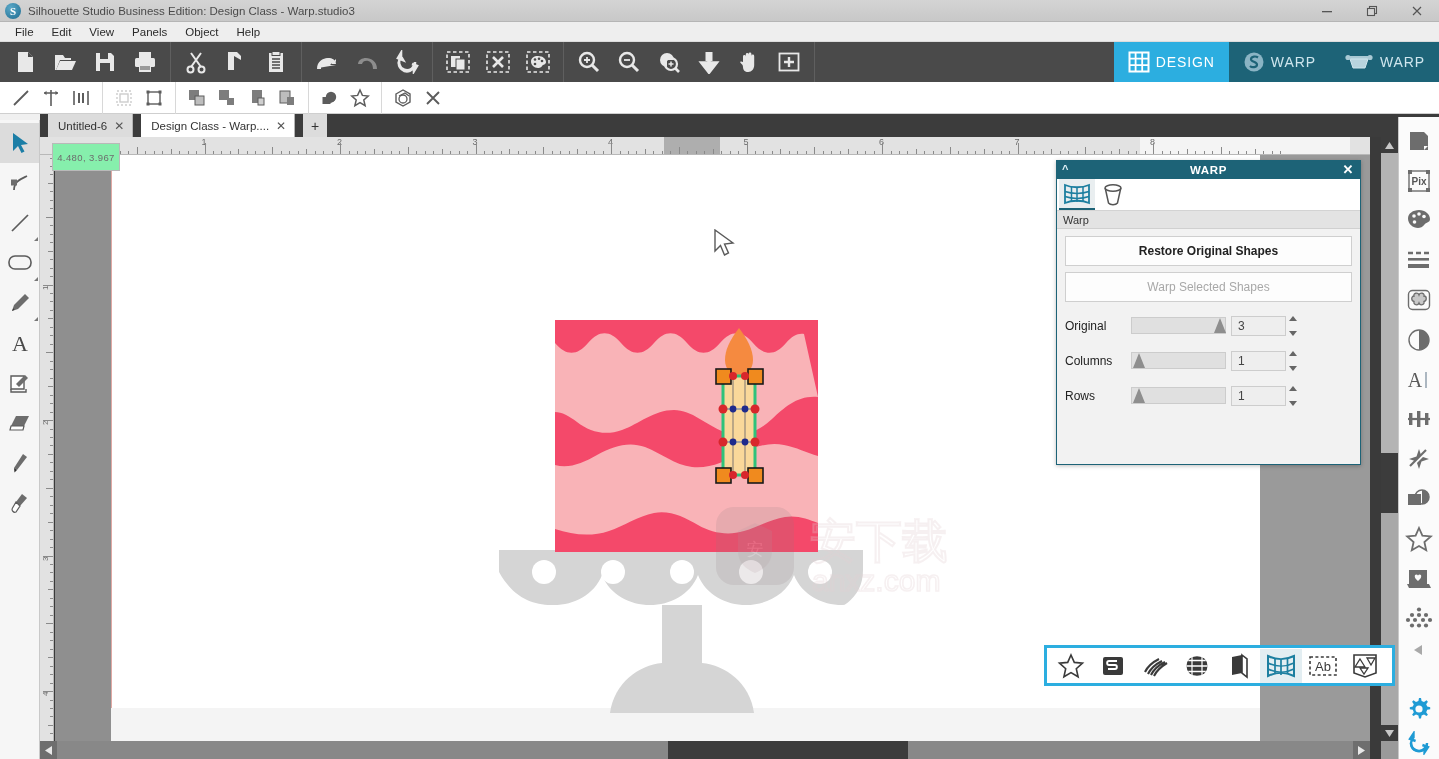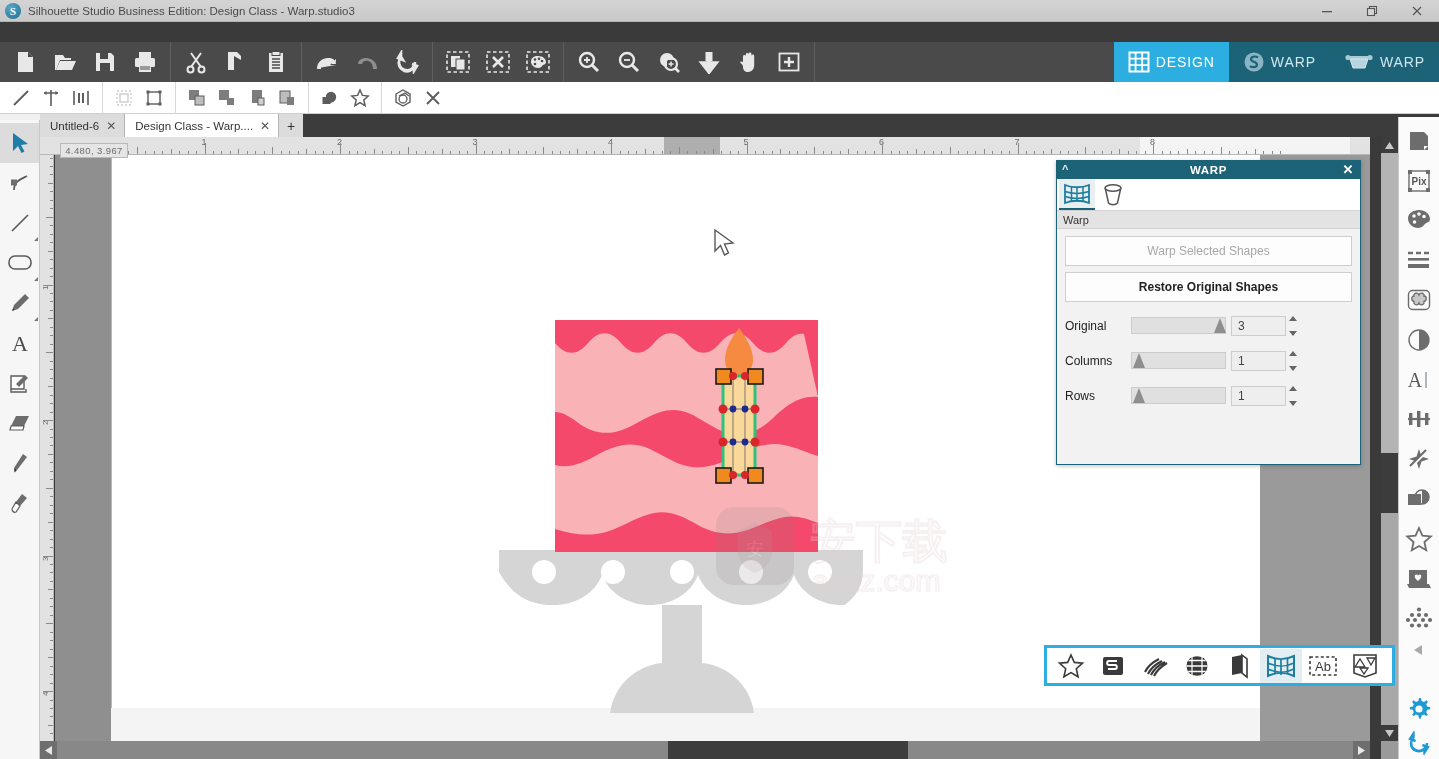--- a/index.html
+++ b/index.html
@@ -70,21 +70,21 @@
   .strokeline { width:86px; height:0; border-top:2.5px solid #333; margin:0 3px; }
   .ptbox { width:48px; height:19px; background:#eeeeee; border:1px solid #d5d5d5;
     font-size:11.5px; color:#444; display:flex; align-items:center; padding-left:5px; }
   .ptlabel { font-size:11.5px; color:#333; margin-left:7px; }
   .lbi { width:30px; height:30px; display:flex; align-items:center; justify-content:center; }
   .lbi svg { display:block; }
 
   
   .tabbar {
     position:absolute; left:0; top:114px; width:1439px; height:23px;
-    background:#3c3c3c; display:flex; align-items:center;
+    background:#3c3c3c; display:flex; align-items:center;gap:8px;
   }
   .tab-lead { width:40px; height:23px; background:#f0f0f0; }
   .tab {
     height:23px; display:flex; align-items:center; gap:7px; padding:0 8px 0 10px;
     font-size:11.5px; color:#333; background:#dcdcdc; border-right:1px solid #b4b4b4;
   }
   .tab.active { background:#ffffff; }
   .tab .x { color:#555; font-size:12px; }
   .tabplus { width:24px; height:23px; background:#dcdcdc; display:flex;
     align-items:center; justify-content:center; font-size:14px; color:#333; }
@@ -122,22 +122,22 @@
   }
   .rl-num { position:absolute; top:0px; font-size:9px; color:#6a6a6a; }
   .rl-tick { position:absolute; background:#8a8a8a; width:1px; bottom:0; }
   .rl-numv { position:absolute; left:1px; font-size:8px; color:#6a6a6a;
     transform:rotate(-90deg); transform-origin:left top; }
   .rl-tickv { position:absolute; background:#8a8a8a; height:1px; right:0; }
   .ruler-hl { position:absolute; top:0; height:17px; background:#aeaeae; }
   .ruler-hl2 { position:absolute; top:0; height:17px; background:#f4f4f4; }
 
   .coordbox {
-    position:absolute; left:60px; top:143px; width:68px; height:15px;
-    background:#e5e5e5; border:1px solid #b9b9b9;
+    position:absolute; left:52px; top:143px; width:68px; height:28px;
+    background:#86efac; border:1px solid #b9b9b9;
     font-size:9.5px; color:#6d6d6d; display:flex; align-items:center;
     justify-content:center; letter-spacing:.4px; z-index:6;
   }
 
   
   .canvaswrap {
     position:absolute; left:54px; top:155px; width:1316px; height:586px;
     background:#9a9a9a; overflow:hidden;
   }
   .darkstrip { position:absolute; left:0; top:0; width:58px; height:586px; background:#8f8f8f;
@@ -242,20 +242,28 @@
         </svg>
       </div>
       <div class="tb-btn">
         <svg width="14" height="14" viewBox="0 0 14 14">
             <path d="M3 3 L11 11 M11 3 L3 11" stroke="#555" stroke-width="1.2" fill="none"></path>
           </svg>
       </div>
     </div>
   </div>
 
+  <div class="menubar">
+    <div class="menu-item">File</div>
+    <div class="menu-item">Edit</div>
+    <div class="menu-item">View</div>
+    <div class="menu-item">Panels</div>
+    <div class="menu-item">Object</div>
+    <div class="menu-item">Help</div>
+  </div>
 
   <div class="toolbar-dark">
 
     <div class="tgrp">
       <div class="tbi">
         <svg width="24" height="24" viewBox="0 0 24 24">
             <path class="tbi-ico" d="M5 2h10l5 5v15H5z" fill="#e8e8e8"></path>
             <path d="M15 2v5h5" fill="#4a4a4a"></path>
           </svg>
       </div>
@@ -938,22 +946,22 @@
       </div>
       <div class="ptab">
         <svg width="26" height="26" viewBox="0 0 26 26">
           <ellipse cx="13" cy="6" rx="8" ry="3.2" fill="none" stroke="#555" stroke-width="1.5"></ellipse>
           <path d="M5.2 6 L8.5 21 a5 3 0 0 0 9 0 L20.8 6" fill="none" stroke="#555" stroke-width="1.5"></path>
         </svg>
       </div>
     </div>
     <div class="panel-sub">Warp</div>
     <div class="panel-body">
+      <div class="pbtn">Restore Original Shapes</div>
       <div class="pbtn disabled">Warp Selected Shapes</div>
-      <div class="pbtn">Restore Original Shapes</div>
 
       <div class="prow">
         <div class="plabel">Original</div>
         <div class="slider">
           <div class="thumb" style="left:82px"></div>
         </div>
         <div class="numbox">3</div>
         <div class="spin">
             <div class="up"></div>
             <div class="dn"></div>

